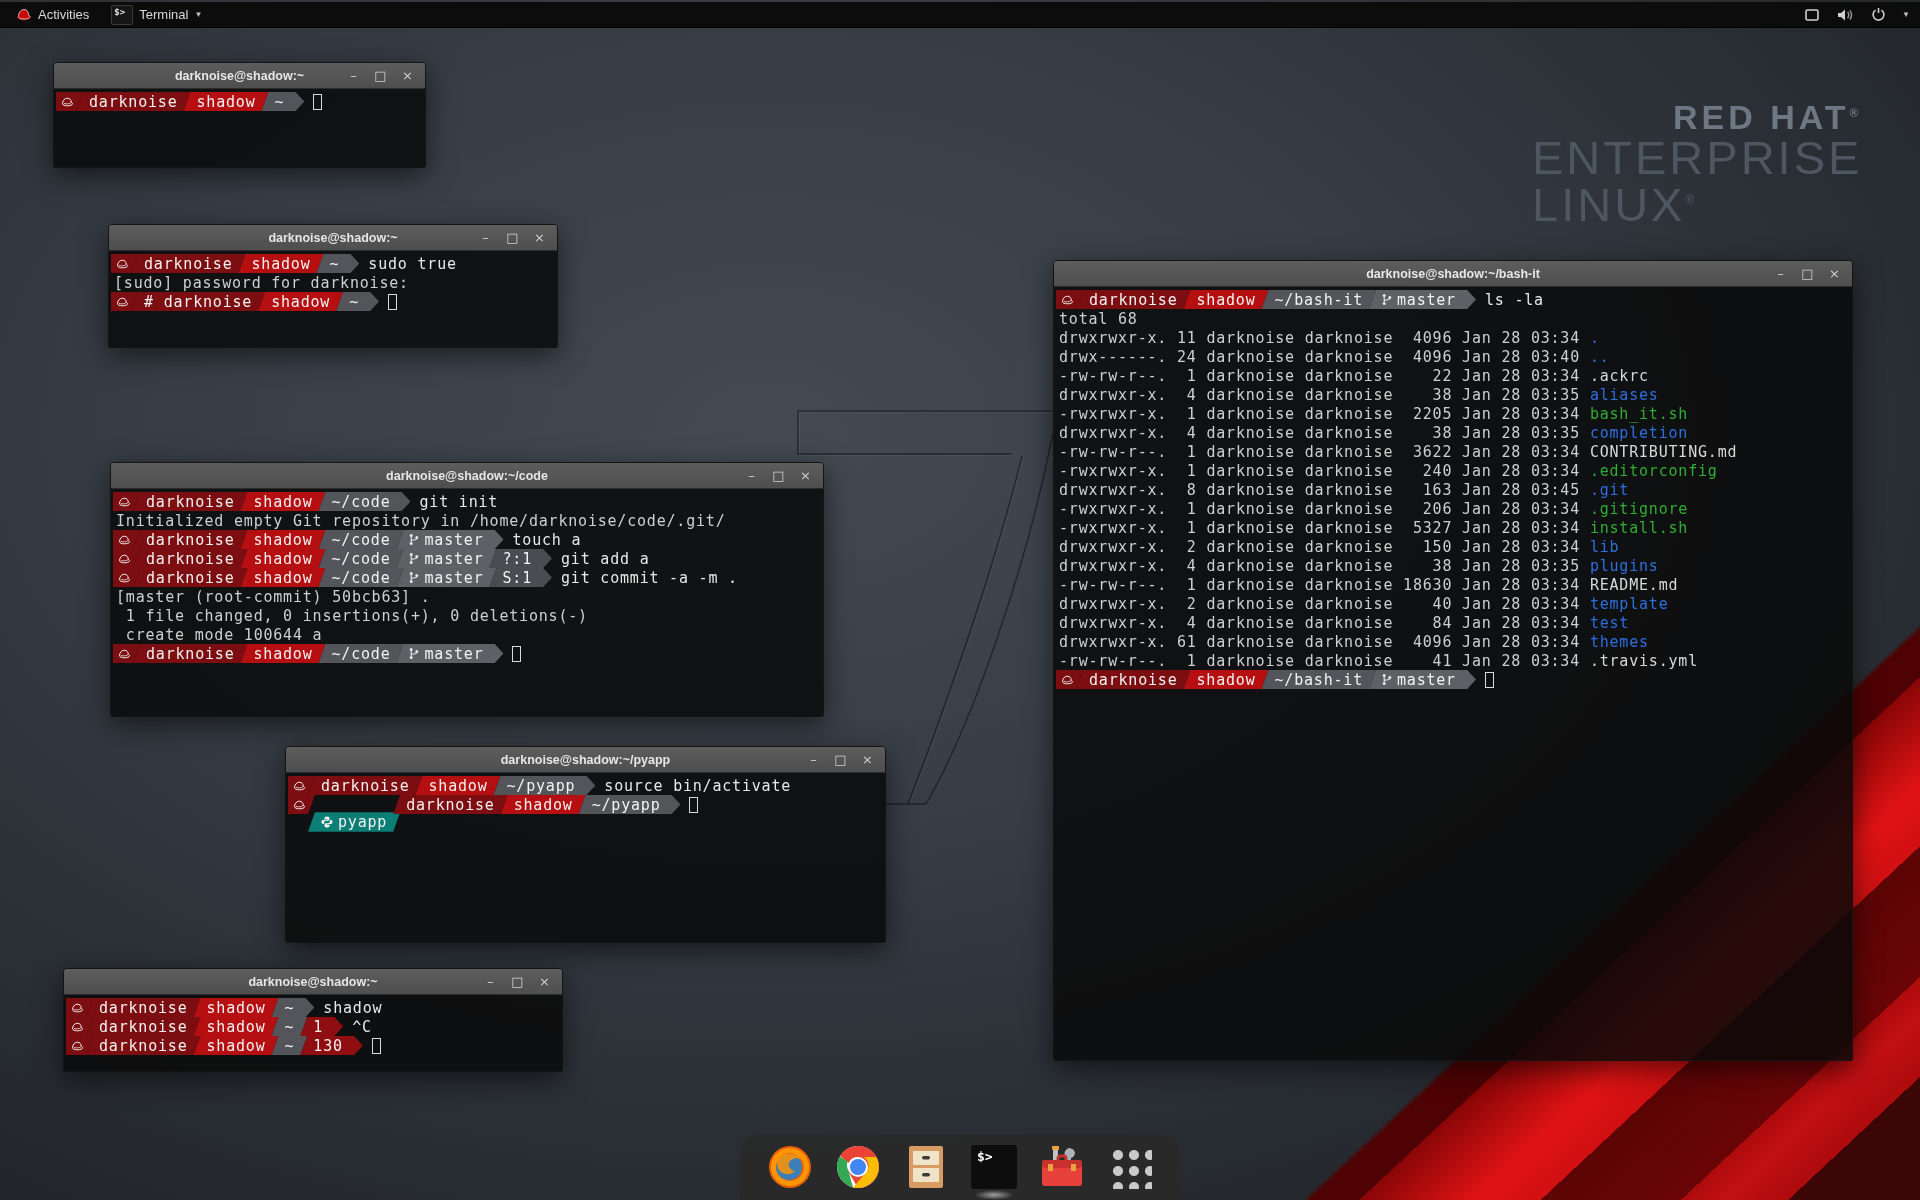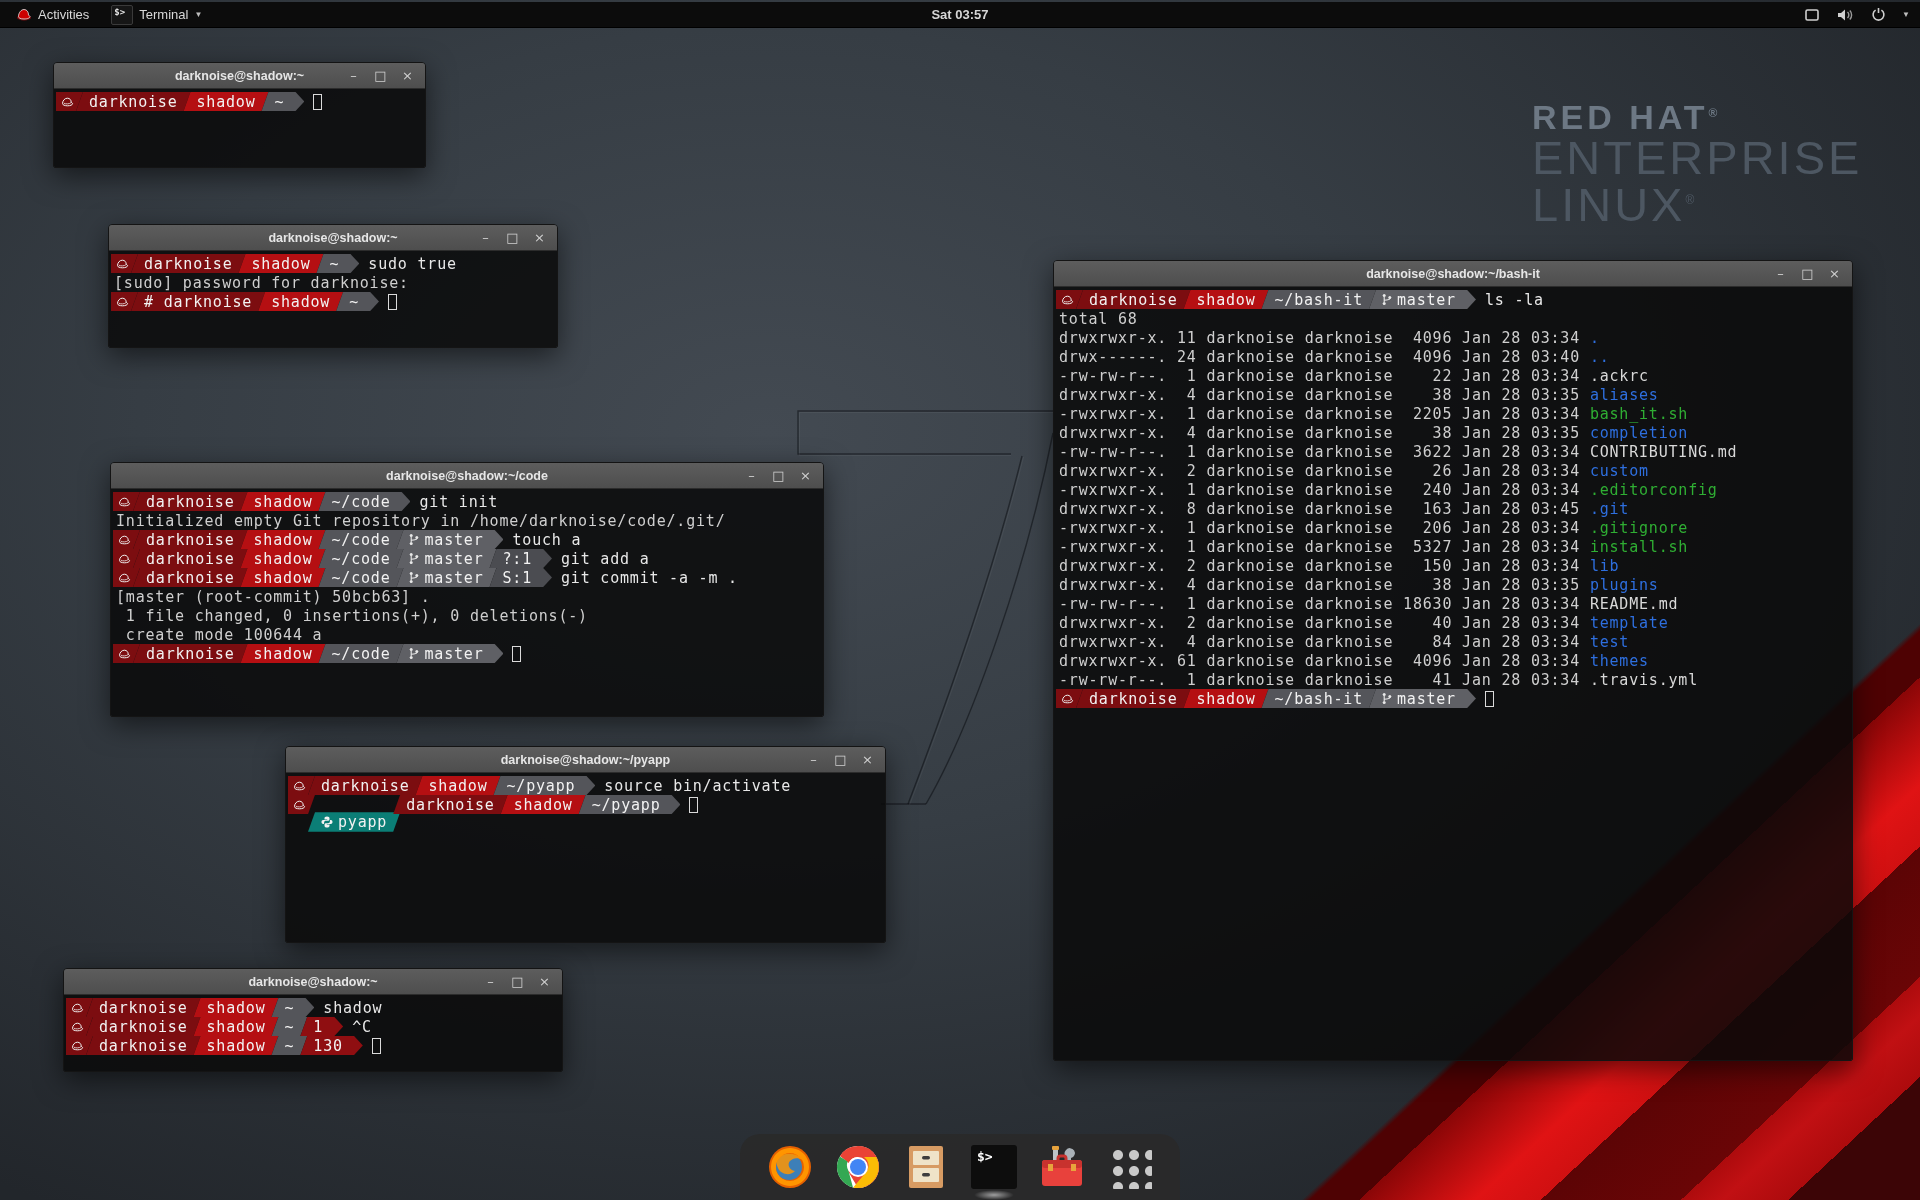--- a/index.html
+++ b/index.html
@@ -13,21 +13,21 @@
   #ribbon .stripes { position:absolute; inset:0;
     background: linear-gradient(317deg,
       #3c0506 0%, #3c0506 8%,
       #ad0b0d 8%, #c11013 12%, #ad0b0d 14.5%,
       #6a0506 14.5%, #5c0405 23%,
       #d01011 23%, #e01314 27%, #8a0607 34%,
       #4e0203 34%, #4e0203 37%,
       rgba(0,0,0,0) 37.5%); }
   #wall-lines { position:absolute; left:795px; top:405px; }
   #branding { position:absolute; left:1532px; top:100px; color:#667180; line-height:1.0; user-select:none; }
-  #branding .b1 { font-weight:bold; font-size:34px; letter-spacing:4px; color:#6d7884; }
+  #branding .b1 { font-weight:bold; font-size:34px; letter-spacing:4px; color:#6d7884;text-align:right; }
   #branding .b2, #branding .b3 { font-size:47px; font-weight:300; letter-spacing:3px; color:#4d5762;
     font-family:"Liberation Sans", sans-serif; }
   #branding sup { font-size:12px; }
 
   
   #topbar { position:absolute; left:0; top:2px; width:1920px; height:26px; background:#0c0c0c;
     color:#d8d8d8; display:flex; align-items:center; z-index:50; font-size:13px;
     border-bottom:1px solid #000; }
   #topbar .left { display:flex; align-items:center; gap:6px; padding-left:8px; }
   .activities { display:flex; align-items:center; gap:6px; padding:0 8px; height:26px; cursor:pointer; }
@@ -271,21 +271,20 @@
                 <path d="M2.2 4 V9 M2.2 7.2 C6 7.2 7.8 6.4 7.8 5.6" stroke="#e8e8e8" stroke-width="1.1" fill="none"></path>
               </svg>master</span><span class="cmdtxt">ls -la</span></div>
           <div class="tline tout">total 68</div>
           <div class="tline tout">drwxrwxr-x. 11 darknoise darknoise  4096 Jan 28 03:34 <span class="fn-blue">.</span></div>
           <div class="tline tout">drwx------. 24 darknoise darknoise  4096 Jan 28 03:40 <span class="fn-blue">..</span></div>
           <div class="tline tout">-rw-rw-r--.  1 darknoise darknoise    22 Jan 28 03:34 <span class="fn-white">.ackrc</span></div>
           <div class="tline tout">drwxrwxr-x.  4 darknoise darknoise    38 Jan 28 03:35 <span class="fn-blue">aliases</span></div>
           <div class="tline tout">-rwxrwxr-x.  1 darknoise darknoise  2205 Jan 28 03:34 <span class="fn-green">bash_it.sh</span></div>
           <div class="tline tout">drwxrwxr-x.  4 darknoise darknoise    38 Jan 28 03:35 <span class="fn-blue">completion</span></div>
           <div class="tline tout">-rw-rw-r--.  1 darknoise darknoise  3622 Jan 28 03:34 <span class="fn-white">CONTRIBUTING.md</span></div>
-          <div class="tline tout">drwxrwxr-x.  2 darknoise darknoise    26 Jan 28 03:34 <span class="fn-blue">custom</span></div>
           <div class="tline tout">-rwxrwxr-x.  1 darknoise darknoise   240 Jan 28 03:34 <span class="fn-green">.editorconfig</span></div>
           <div class="tline tout">drwxrwxr-x.  8 darknoise darknoise   163 Jan 28 03:45 <span class="fn-blue">.git</span></div>
           <div class="tline tout">-rwxrwxr-x.  1 darknoise darknoise   206 Jan 28 03:34 <span class="fn-green">.gitignore</span></div>
           <div class="tline tout">-rwxrwxr-x.  1 darknoise darknoise  5327 Jan 28 03:34 <span class="fn-green">install.sh</span></div>
           <div class="tline tout">drwxrwxr-x.  2 darknoise darknoise   150 Jan 28 03:34 <span class="fn-blue">lib</span></div>
           <div class="tline tout">drwxrwxr-x.  4 darknoise darknoise    38 Jan 28 03:35 <span class="fn-blue">plugins</span></div>
           <div class="tline tout">-rw-rw-r--.  1 darknoise darknoise 18630 Jan 28 03:34 <span class="fn-white">README.md</span></div>
           <div class="tline tout">drwxrwxr-x.  2 darknoise darknoise    40 Jan 28 03:34 <span class="fn-blue">template</span></div>
           <div class="tline tout">drwxrwxr-x.  4 darknoise darknoise    84 Jan 28 03:34 <span class="fn-blue">test</span></div>
           <div class="tline tout">drwxrwxr-x. 61 darknoise darknoise  4096 Jan 28 03:34 <span class="fn-blue">themes</span></div>
@@ -312,21 +311,20 @@
         <path d="M2.5 8.5 C2.5 5 5 1.5 8 1.5 C11 1.5 12.5 4 12.5 7 L14 8.5 C14 10 11.5 11 8 11 C4.5 11 2.5 10 2.5 8.5 Z" fill="#c00" stroke="#e8e8e8" stroke-width="0.8"></path>
       </svg>
       <span>Activities</span>
     </div>
     <div class="appmenu">
       <span class="term-mini">$&gt;</span>
       <span>Terminal</span>
       <span class="caret">▼</span>
     </div>
   </div>
-  <div id="clock"><span>Sat 03:57</span></div>
   <div class="right">
     <svg width="16" height="14" viewBox="0 0 16 14">
       <rect x="2" y="2" width="12" height="10" rx="1.5" fill="none" stroke="#cfcfcf" stroke-width="1.6"></rect>
     </svg>
     <svg width="19" height="14" viewBox="0 0 19 14">
       <path d="M2 5 h3 l4 -3.5 v11 L5 9 H2 Z" fill="#cfcfcf"></path>
       <path d="M11.5 4 a4 4 0 0 1 0 6 M13.8 2.5 a6.5 6.5 0 0 1 0 9" fill="none" stroke="#9a9a9a" stroke-width="1.4"></path>
     </svg>
     <svg width="15" height="15" viewBox="0 0 15 15">
       <path d="M4.6 3.2 a5.4 5.4 0 1 0 5.8 0" fill="none" stroke="#cfcfcf" stroke-width="1.6"></path>

